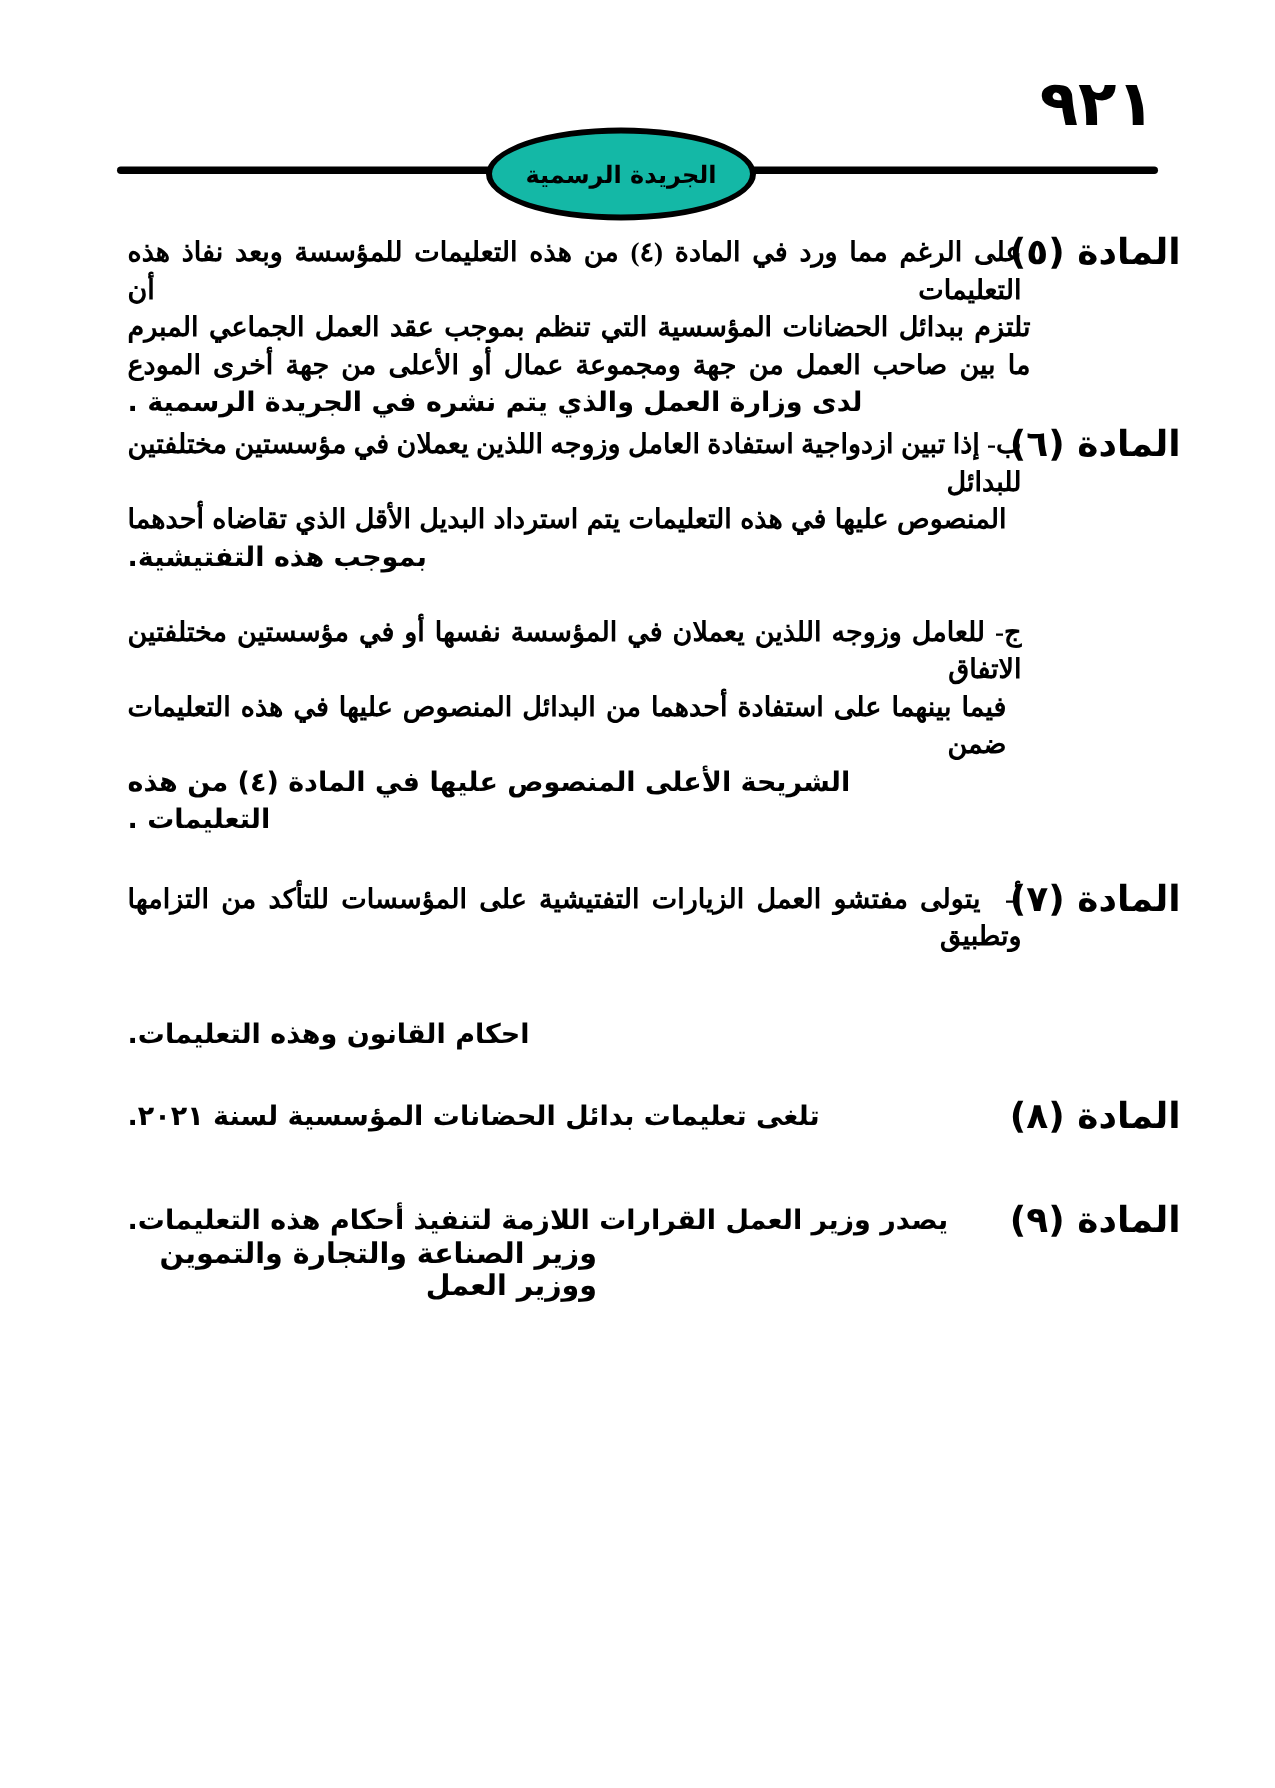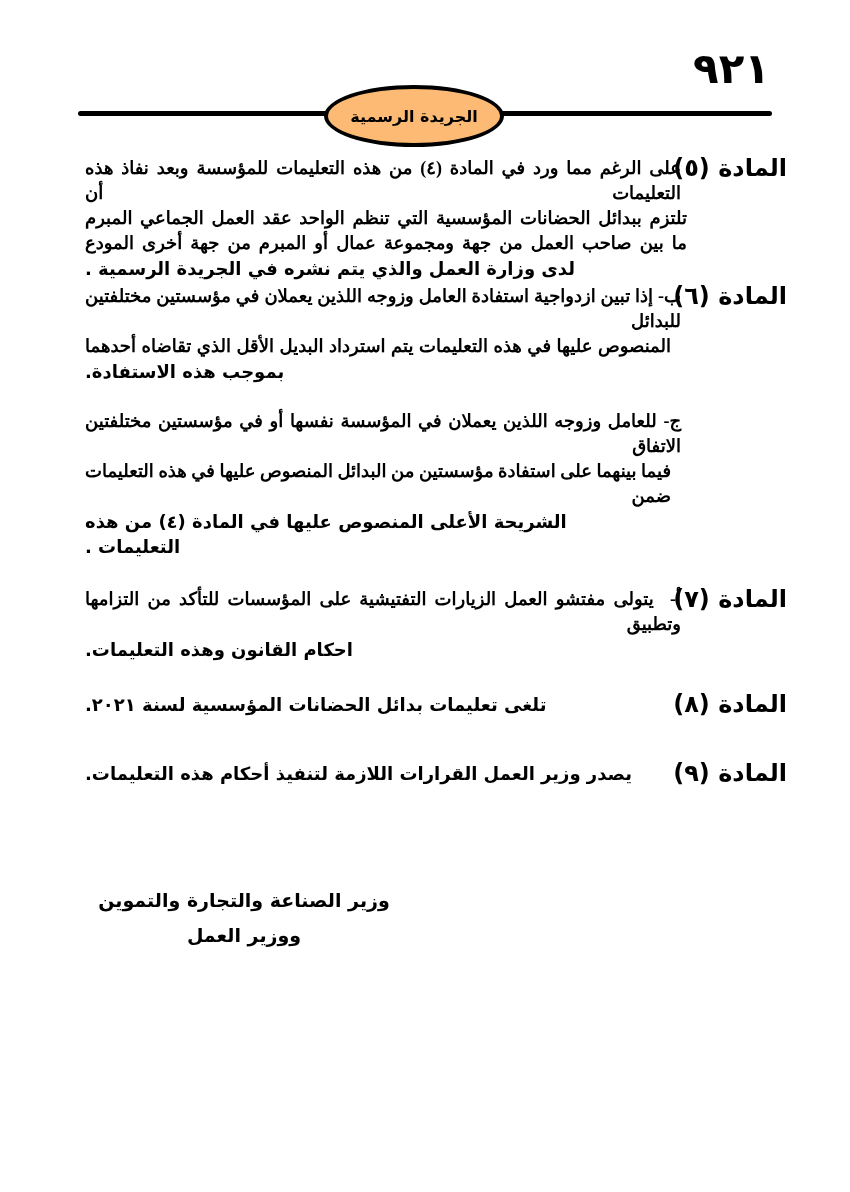--- a/index.html
+++ b/index.html
@@ -30,21 +30,21 @@
     height: 5px;
     background: #000;
     border-radius: 3px;
   }
   .ellipse {
     position: absolute;
     top: 85px;
     left: 324px;
     width: 172px;
     height: 54px;
-    background: #fdba74;
+    background: #14b8a6;
     border: 4px solid #000;
     border-radius: 50%;
     display: flex;
     align-items: center;
     justify-content: center;
     font-size: 16px;
   }
   .body {
     position: absolute;
     top: 156px;
@@ -60,38 +60,38 @@
     white-space: nowrap;
   }
   .acontent { flex: 1 1 auto; min-width: 0; }
   .line { font-size: 18px; line-height: 25px; }
   .j { text-align: justify; text-align-last: justify; font-family: Liberation Serif, serif; }
   .last { text-align: left; }
   .fi  { padding-right: 6px; }
   .i16 { padding-right: 16px; }
   .p6   { padding-right: 6px; }
   .p25  { padding-right: 25px; }
-  .p65  { padding-right: 65px; }
+  .p65  { padding-right: 65px; margin-top: 40px; }
   .p70  { padding-right: 70px; }
   .p108 { padding-right: 108px; }
   .p115 { padding-right: 115px; }
   .p230 { padding-right: 230px; }
   .para + .para { margin-top: 25px; }
   .a6 { margin-top: 3px; }
   .a7 { margin-top: 28px; }
   .a8 { margin-top: 30px; }
   .a9 { margin-top: 44px; }
   .sig {
     position: absolute;
     left: 90px;
-    top: 883px;
+    top: 826px;
     width: 308px;
-    text-align: center;
+    text-align: right;
     font-size: 19px;
-    line-height: 35px;
+    line-height: 21px;
   }
 </style>
 </head>
 <body>
 
 <div class="page">
 
   <div class="pagenum">٩٢١</div>
 
   <div class="hr"></div>
@@ -100,38 +100,38 @@
     <span>الجريدة الرسمية</span>
   </div>
 
   <div class="body">
 
     <div class="article a5">
       <div class="alabel">المادة (٥)</div>
       <div class="acontent">
         <div class="para">
           <div class="line j fi">على الرغم مما ورد في المادة (٤) من هذه التعليمات للمؤسسة وبعد نفاذ هذه التعليمات أن</div>
-          <div class="line j">تلتزم ببدائل الحضانات المؤسسية التي تنظم الواحد عقد العمل الجماعي المبرم</div>
-          <div class="line j">ما بين صاحب العمل من جهة ومجموعة عمال أو المبرم من جهة أخرى المودع</div>
+          <div class="line j">تلتزم ببدائل الحضانات المؤسسية التي تنظم بموجب عقد العمل الجماعي المبرم</div>
+          <div class="line j">ما بين صاحب العمل من جهة ومجموعة عمال أو الأعلى من جهة أخرى المودع</div>
           <div class="line last p25">لدى وزارة العمل والذي يتم نشره في الجريدة الرسمية .</div>
         </div>
       </div>
     </div>
 
     <div class="article a6">
       <div class="alabel">المادة (٦)</div>
       <div class="acontent">
         <div class="para">
           <div class="line j fi">ب- إذا تبين ازدواجية استفادة العامل وزوجه اللذين يعملان في مؤسستين مختلفتين للبدائل</div>
           <div class="line j i16">المنصوص عليها في هذه التعليمات يتم استرداد البديل الأقل الذي تقاضاه أحدهما</div>
-          <div class="line last p230">بموجب هذه الاستفادة.</div>
+          <div class="line last p230">بموجب هذه التفتيشية.</div>
         </div>
         <div class="para">
           <div class="line j fi">ج- للعامل وزوجه اللذين يعملان في المؤسسة نفسها أو في مؤسستين مختلفتين الاتفاق</div>
-          <div class="line j i16">فيما بينهما على استفادة مؤسستين من البدائل المنصوص عليها في هذه التعليمات ضمن</div>
+          <div class="line j i16">فيما بينهما على استفادة أحدهما من البدائل المنصوص عليها في هذه التعليمات ضمن</div>
           <div class="line last p115">الشريحة الأعلى المنصوص عليها في المادة (٤) من هذه التعليمات .</div>
         </div>
       </div>
     </div>
 
     <div class="article a7">
       <div class="alabel">المادة (٧)</div>
       <div class="acontent">
         <div class="para">
           <div class="line j fi">أ-&nbsp;&nbsp;يتولى مفتشو العمل الزيارات التفتيشية على المؤسسات للتأكد من التزامها وتطبيق</div>

